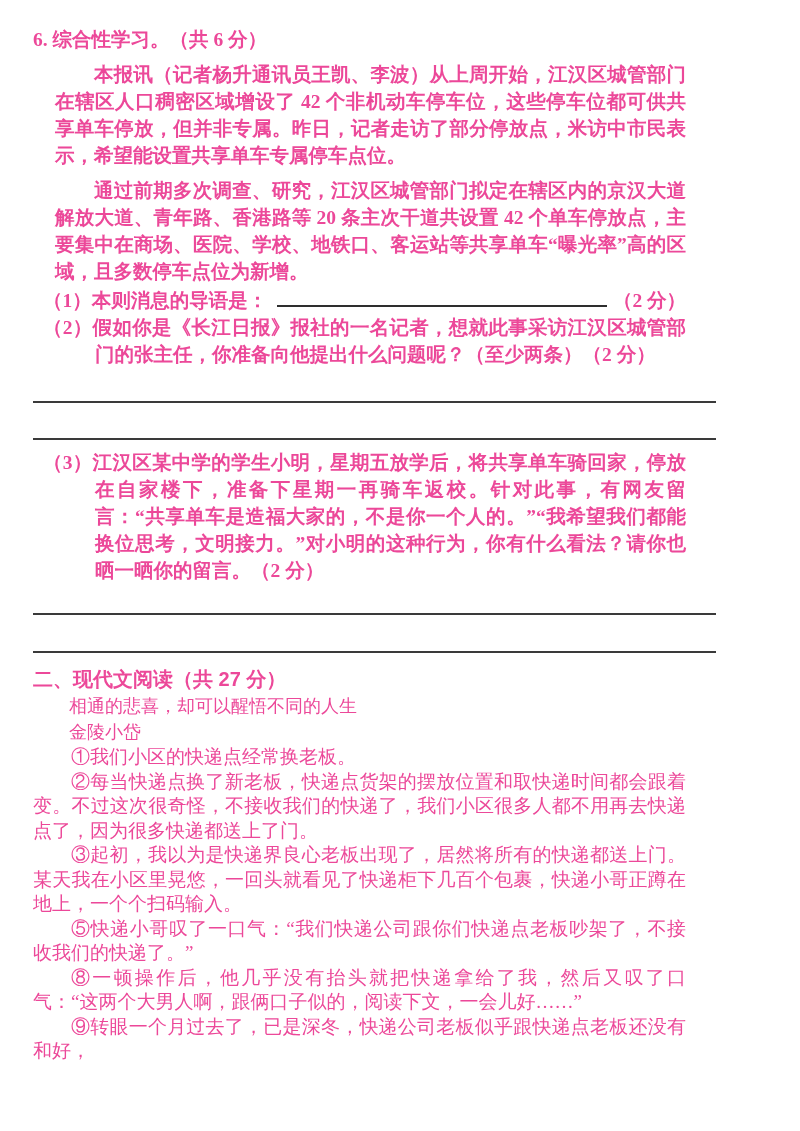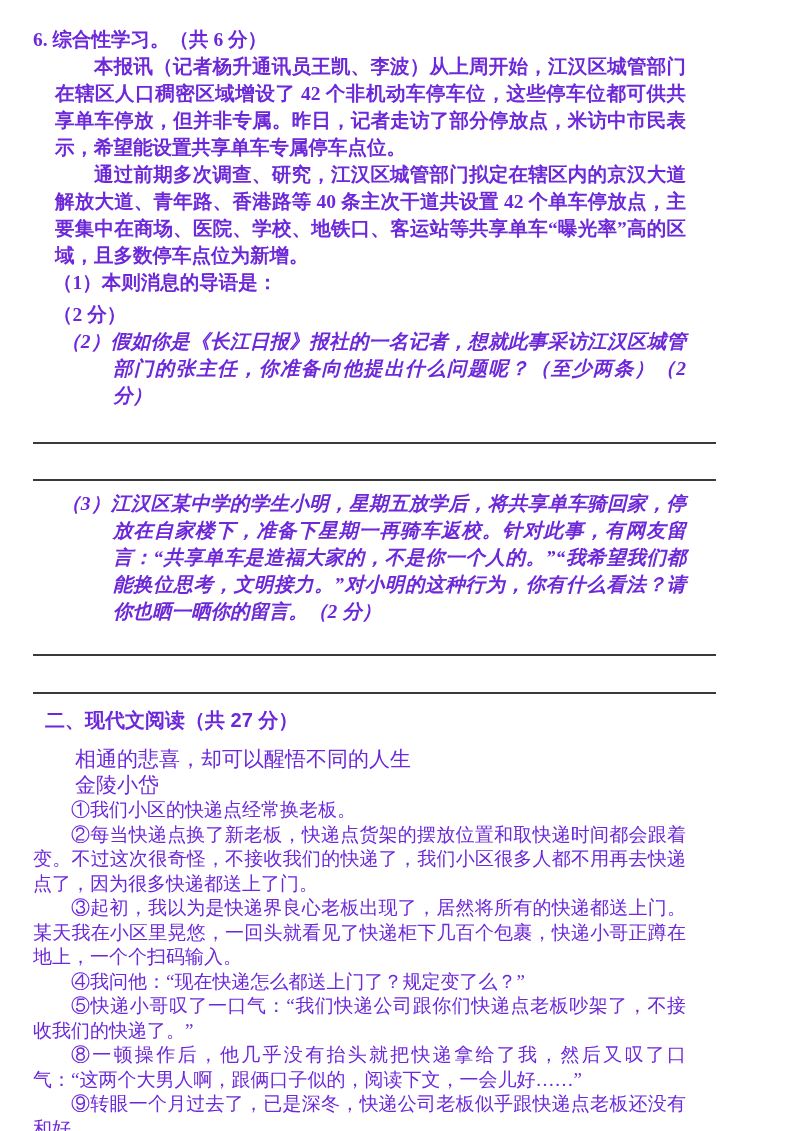--- a/index.html
+++ b/index.html
@@ -3,108 +3,106 @@
 <meta charset="utf-8">
 <style>
   html, body { margin: 0; padding: 0; background: #ffffff; }
   .page {
     position: relative;
     width: 716px;
     height: 1131px;
     box-sizing: border-box;
     padding: 26px 30px 0 33px;
     background: #ffffff;
-    color: #6d28d9;
+    color: #ec4899;
     font-family: "Liberation Serif", "DejaVu Serif", serif;
     overflow: hidden;
   }
 
   
   .q6 { font-weight: 700; font-size: 19.5px; line-height: 27px; }
   .q6-heading { margin: 0; }
   .news-para {
-    margin: 0 0 0 22px;
+    margin: 8px 0 0 22px;
     text-indent: 2em;
     text-align: justify;
   }
   .item-row {
     display: flex;
     align-items: baseline;
     margin-left: 10px;
     white-space: nowrap;
-    flex-direction: column;
   }
   .fill-line {
     flex: 1;
     border-bottom: 2px solid #2e2e2e;
     height: 20px;
     margin: 0 6px 3px 10px;
   }
   .item {
-    margin: 0 0 0 28px;
+    margin: 0 0 0 10px;
     padding-left: 52px;
     text-indent: -52px;
     text-align: justify;
-    font-style: italic;
   }
 
   
   .ans-line {
     width: 737px;
     height: 0;
     border-top: 2px solid #3a3a3a;
   }
   .al-1 { margin-top: 33px; }
   .al-2 { margin-top: 35px; margin-bottom: 9px; }
   .al-3 { margin-top: 29px; }
   .al-4 { margin-top: 36px; margin-bottom: 13px; }
 
   
   .sec2-heading, .sec2-subheading {
     font-family: "Liberation Sans", "DejaVu Sans", sans-serif;
     font-weight: 700;
     font-size: 20px;
     line-height: 27px;
-    margin: 12px;
+    margin: 0;
   }
   .sec2-subheading { padding-left: 7px; }
 
   
   .passage { font-size: 19px; line-height: 24.5px; }
   .passage-title {
     text-align: center;
     font-weight: 700;
-    font-size: 21px;
+    font-size: 18px;
     line-height: 26px;
     margin: 2px 0 0 0;
   }
   .passage-author {
     text-align: center;
     font-weight: 400;
-    font-size: 21px;
+    font-size: 18px;
     line-height: 26px;
     margin: 0 0 2px 0;
   }
   .passage p {
     margin: 0;
     text-indent: 2em;
     text-align: justify;
     font-weight: 400;
   }
 </style>
 </head>
 <body>
 
 <div class="page">
 
   <section class="q6">
     <p class="q6-heading">6. 综合性学习。（共 6 分）</p>
 
     <p class="news-para">本报讯（记者杨升通讯员王凯、李波）从上周开始，江汉区城管部门在辖区人口稠密区域增设了 42 个非机动车停车位，这些停车位都可供共享单车停放，但并非专属。昨日，记者走访了部分停放点，米访中市民表示，希望能设置共享单车专属停车点位。</p>
-    <p class="news-para">通过前期多次调查、研究，江汉区城管部门拟定在辖区内的京汉大道解放大道、青年路、香港路等 40 条主次干道共设置 42 个单车停放点，主要集中在商场、医院、学校、地铁口、客运站等共享单车“曝光率”高的区域，且多数停车点位为新增。</p>
+    <p class="news-para">通过前期多次调查、研究，江汉区城管部门拟定在辖区内的京汉大道解放大道、青年路、香港路等 20 条主次干道共设置 42 个单车停放点，主要集中在商场、医院、学校、地铁口、客运站等共享单车“曝光率”高的区域，且多数停车点位为新增。</p>
 
     <div class="item-row">
       <span>（1）本则消息的导语是：</span>
       <span class="fill-line"></span>
       <span>（2 分）</span>
     </div>
 
     <p class="item">（2）假如你是《长江日报》报社的一名记者，想就此事采访江汉区城管部门的张主任，你准备向他提出什么问题呢？（至少两条）（2 分）</p>
 
     <div class="ans-line al-1"></div>
@@ -119,20 +117,19 @@
   <section>
     <p class="sec2-heading">二、现代文阅读（共 27 分）</p>
 
     <div class="passage">
       <p class="passage-title">相通的悲喜，却可以醒悟不同的人生</p>
       <p class="passage-author">金陵小岱</p>
 
       <p>①我们小区的快递点经常换老板。</p>
       <p>②每当快递点换了新老板，快递点货架的摆放位置和取快递时间都会跟着变。不过这次很奇怪，不接收我们的快递了，我们小区很多人都不用再去快递点了，因为很多快递都送上了门。</p>
       <p>③起初，我以为是快递界良心老板出现了，居然将所有的快递都送上门。某天我在小区里晃悠，一回头就看见了快递柜下几百个包裹，快递小哥正蹲在地上，一个个扫码输入。</p>
-      <p>④我问他：“现在快递怎么都送上门了？规定变了么？”</p>
       <p>⑤快递小哥叹了一口气：“我们快递公司跟你们快递点老板吵架了，不接收我们的快递了。”</p>
       <p>⑧一顿操作后，他几乎没有抬头就把快递拿给了我，然后又叹了口气：“这两个大男人啊，跟俩口子似的，阅读下文，一会儿好……”</p>
       <p>⑨转眼一个月过去了，已是深冬，快递公司老板似乎跟快递点老板还没有和好，</p>
     </div>
   </section>
 
 </div>
 
 </body></html>

